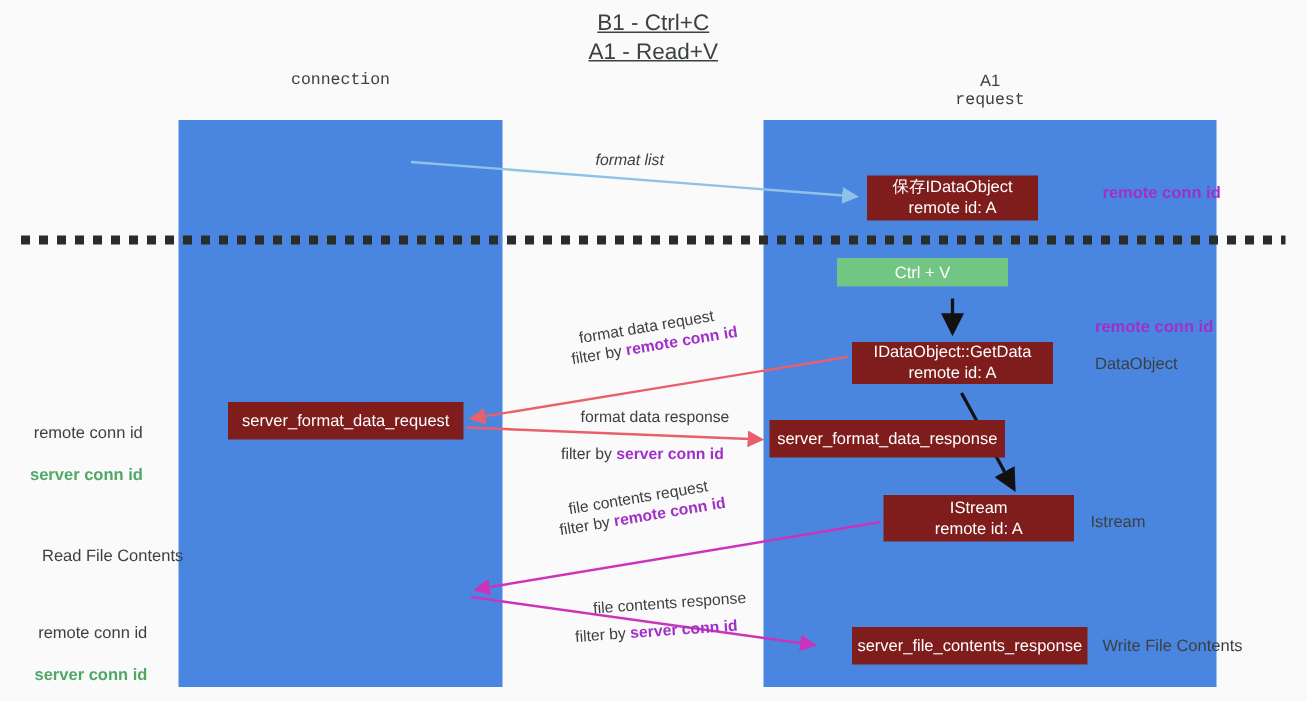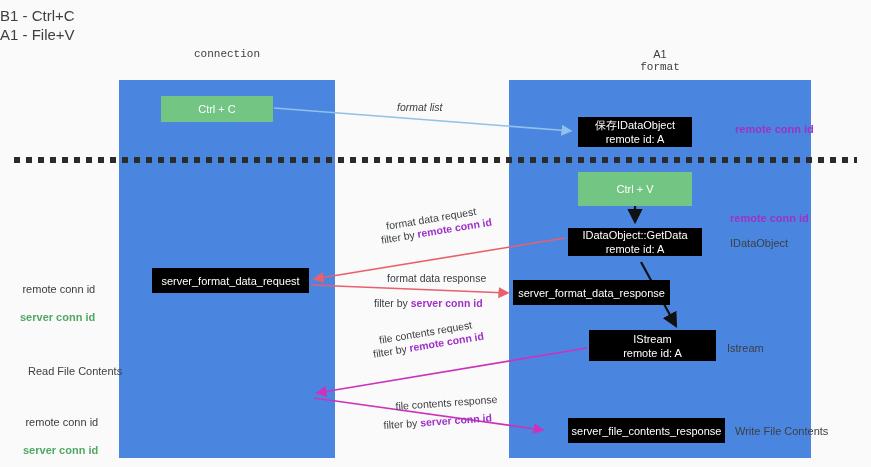--- a/index.html
+++ b/index.html
@@ -12,21 +12,21 @@
   #stage{position:relative;width:871px;height:467px;}
 
   
   .lane{position:absolute;background:#4a86e0;}
   #lane-b1{left:119px;top:80px;width:216px;height:378px;}
   #lane-a1{left:509px;top:80px;width:302px;height:378px;}
 
   
   #title{
     position:absolute;left:0;top:6px;width:871px;
-    text-align:left;color:#3c4043;font-size:15px;line-height:19px;
+    text-align:center;color:#3c4043;font-size:15px;line-height:19px;text-decoration:underline;
   }
   #title div{white-space:pre;}
 
   
   .lane-header{
     position:absolute;text-align:center;color:#3c4043;
     font-size:11px;line-height:13px;
   }
   #hdr-b1{left:119px;top:48px;width:216px;}
   #hdr-a1{left:509px;top:48px;width:302px;}
@@ -41,26 +41,26 @@
 
   
   .node{
     position:absolute;
     display:flex;align-items:center;justify-content:center;
     text-align:center;color:#ffffff;
     font-size:11px;line-height:14px;
     box-sizing:border-box;padding:3px 6px;
   }
   .node.green{background:#73c584;}
-  .node.orange{background:#000000;}
+  .node.orange{background:#7f1d1d;}
   .node span{display:block;white-space:pre-line;}
 
   #n-ctrlc{left:161px;top:96px;width:112px;height:26px;}
   #n-idataobject{left:578px;top:117px;width:114px;height:30px;}
-  #n-ctrlv{left:578px;top:172px;width:114px;height:34px;text-align:right;}
+  #n-ctrlv{left:558px;top:172px;width:114px;height:19px;text-align:right;}
   #n-getdata{left:568px;top:228px;width:134px;height:28px;}
   #n-fmtreq{left:152px;top:268px;width:157px;height:25px;}
   #n-fmtresp{left:513px;top:280px;width:157px;height:25px;}
   #n-istream{left:589px;top:330px;width:127px;height:31px;}
   #n-filereq{left:150px;top:385px;width:162px;height:25px;}
   #n-fileresp{left:568px;top:418px;width:157px;height:25px;}
 
   
   .annot{position:absolute;font-size:11px;line-height:14px;color:#3c4043;white-space:pre-line;}
   .annot.purple{color:#a030c8;font-weight:bold;}
@@ -101,29 +101,29 @@
 
   #edges{position:absolute;left:0;top:0;width:871px;height:467px;pointer-events:none;}
 </style>
 </head>
 <body>
 
 <div id="stage">
 
   <div id="title">
     <div>B1 - Ctrl+C</div>
-    <div>A1 - File+V</div>
+    <div>A1 - Read+V</div>
   </div>
 
   <div class="lane-header" id="hdr-b1">
     <span class="l2">connection</span>
   </div>
   <div class="lane-header" id="hdr-a1">
     <span class="l1">A1</span>
-    <span class="l2">format</span>
+    <span class="l2">request</span>
   </div>
 
   <div class="lane" id="lane-b1"></div>
   <div class="lane" id="lane-a1"></div>
 
   <svg id="edges" viewBox="0 0 871 467">
     <defs>
       <marker id="ar-blue" markerWidth="7" markerHeight="7" refX="6" refY="3.5" orient="auto">
         <path d="M0,0 L7,3.5 L0,7 z" fill="#8ec2e8"></path>
       </marker>
@@ -148,23 +148,20 @@
 
     <line x1="641" y1="262" x2="676" y2="326" stroke="#111111" stroke-width="2.2" marker-end="url(#ar-blk)"></line>
 
     <line x1="587" y1="348" x2="317" y2="393" stroke="#cc33bb" stroke-width="1.6" marker-end="url(#ar-mag)"></line>
 
     <line x1="314" y1="398" x2="543" y2="430" stroke="#cc33bb" stroke-width="1.6" marker-end="url(#ar-mag)"></line>
   </svg>
 
   <div id="divider"></div>
 
-  <div class="node green" id="n-ctrlc">
-    <span>Ctrl + C</span>
-  </div>
 
   <div class="node orange" id="n-idataobject">
     <span>保存IDataObject
 remote id: A</span>
   </div>
 
   <div class="node green" id="n-ctrlv">
     <span>Ctrl + V</span>
   </div>
 
@@ -210,21 +207,21 @@
 
   <div class="edge-label" id="e-fcresp">file contents response</div>
   <div class="edge-label" id="e-fcresp2">
     <span>filter by </span><span class="hl-purple">server conn id</span>
   </div>
 
   <div class="annot purple" id="a-remote-1">remote conn id</div>
 
   <div class="annot purple" id="a-remote-2">remote conn id</div>
 
-  <div class="annot" id="a-dataobject">IDataObject</div>
+  <div class="annot" id="a-dataobject">DataObject</div>
 
   <div class="annot" id="a-istream">Istream</div>
 
   <div class="annot" id="a-write">Write File Contents</div>
 
   <div class="annot right" id="a-left-1">
     <span class="purple" style="display:block">remote conn id</span>
     <span class="ln2" style="display:block;font-weight:bold">server conn id</span>
   </div>
 

